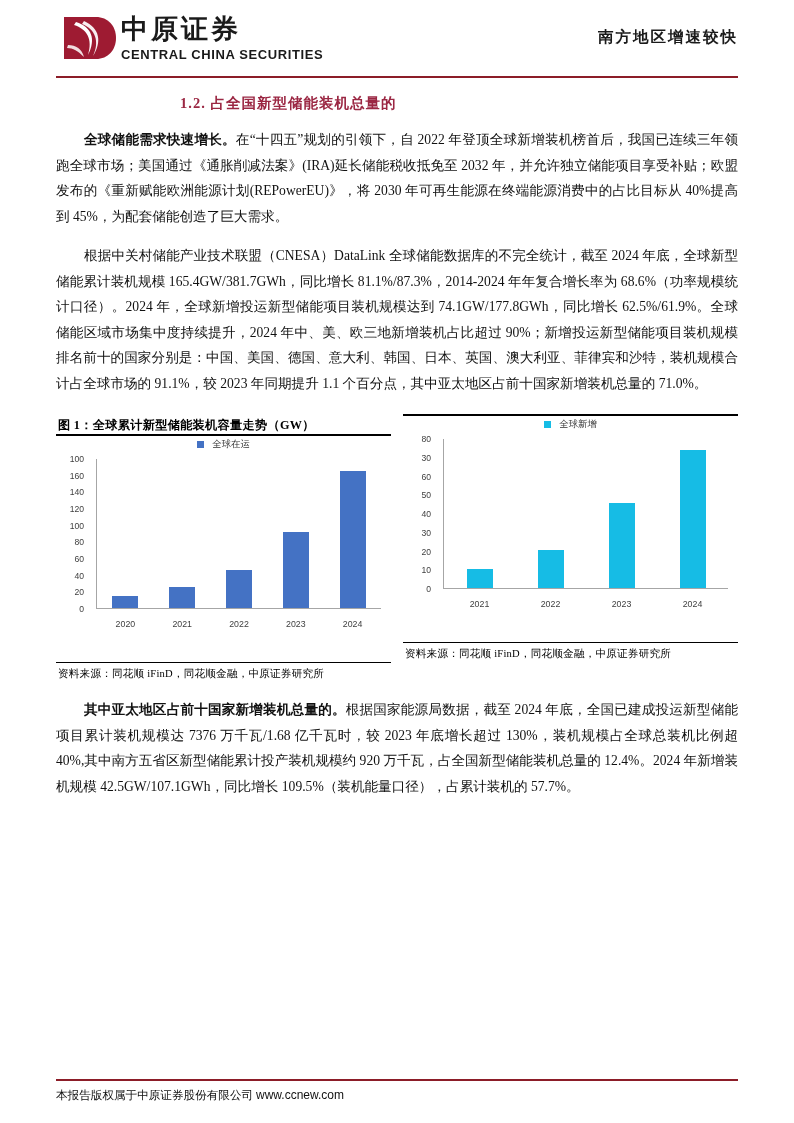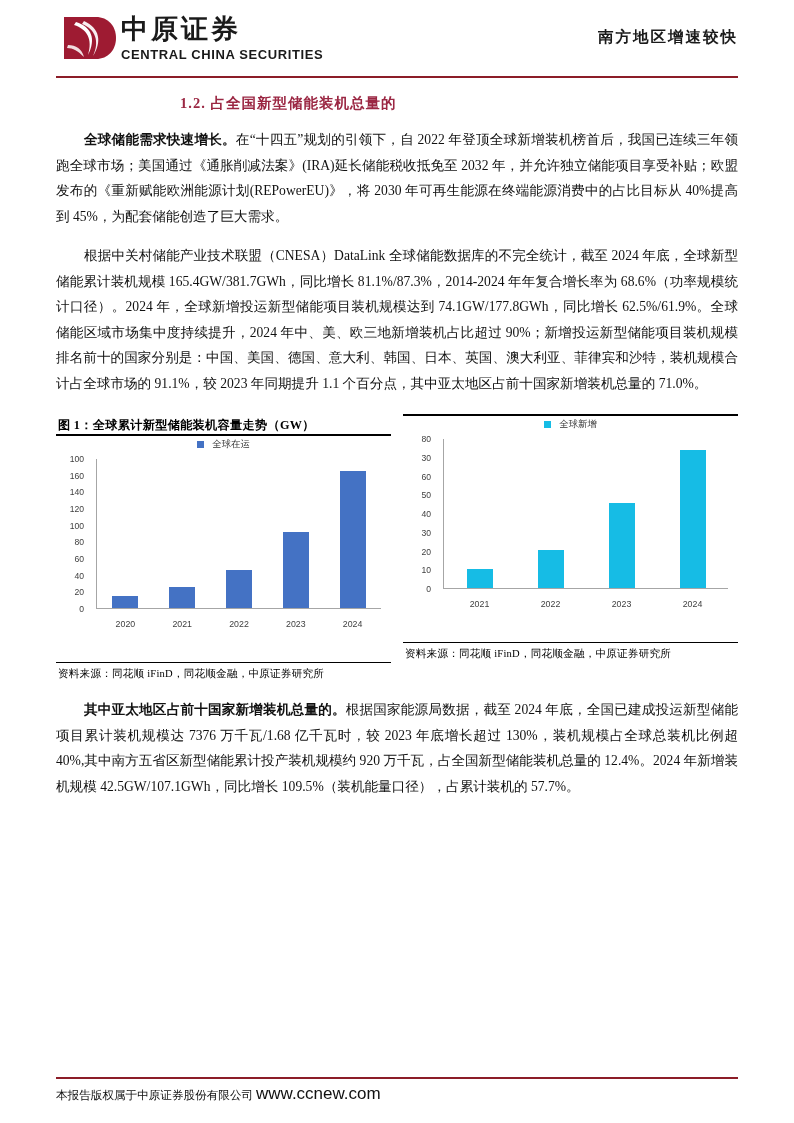--- a/index.html
+++ b/index.html
@@ -232,21 +232,21 @@
   .footer-rule { height: 1.6px; background: #8c1d28; margin-bottom: 5px; }
   .footer-row {
     display: flex;
     justify-content: space-between;
     align-items: baseline;
     font-family: "Liberation Serif", "DejaVu Serif", serif;
     font-size: 11.6px;
     color: #111;
     line-height: 19px;
   }
-  .footer-url { font-family: "Liberation Sans", sans-serif; font-size: 17px; }
+  .footer-url { font-family: "Liberation Sans", sans-serif; font-size: 12px; }
   .footer-page { font-family: "Liberation Sans", sans-serif; font-size: 11.6px; font-weight: bold; }
 </style>
 </head>
 <body>
 
 <div class="page">
 
   <div class="header">
     <div class="brand">
       <div class="brand-mark">

